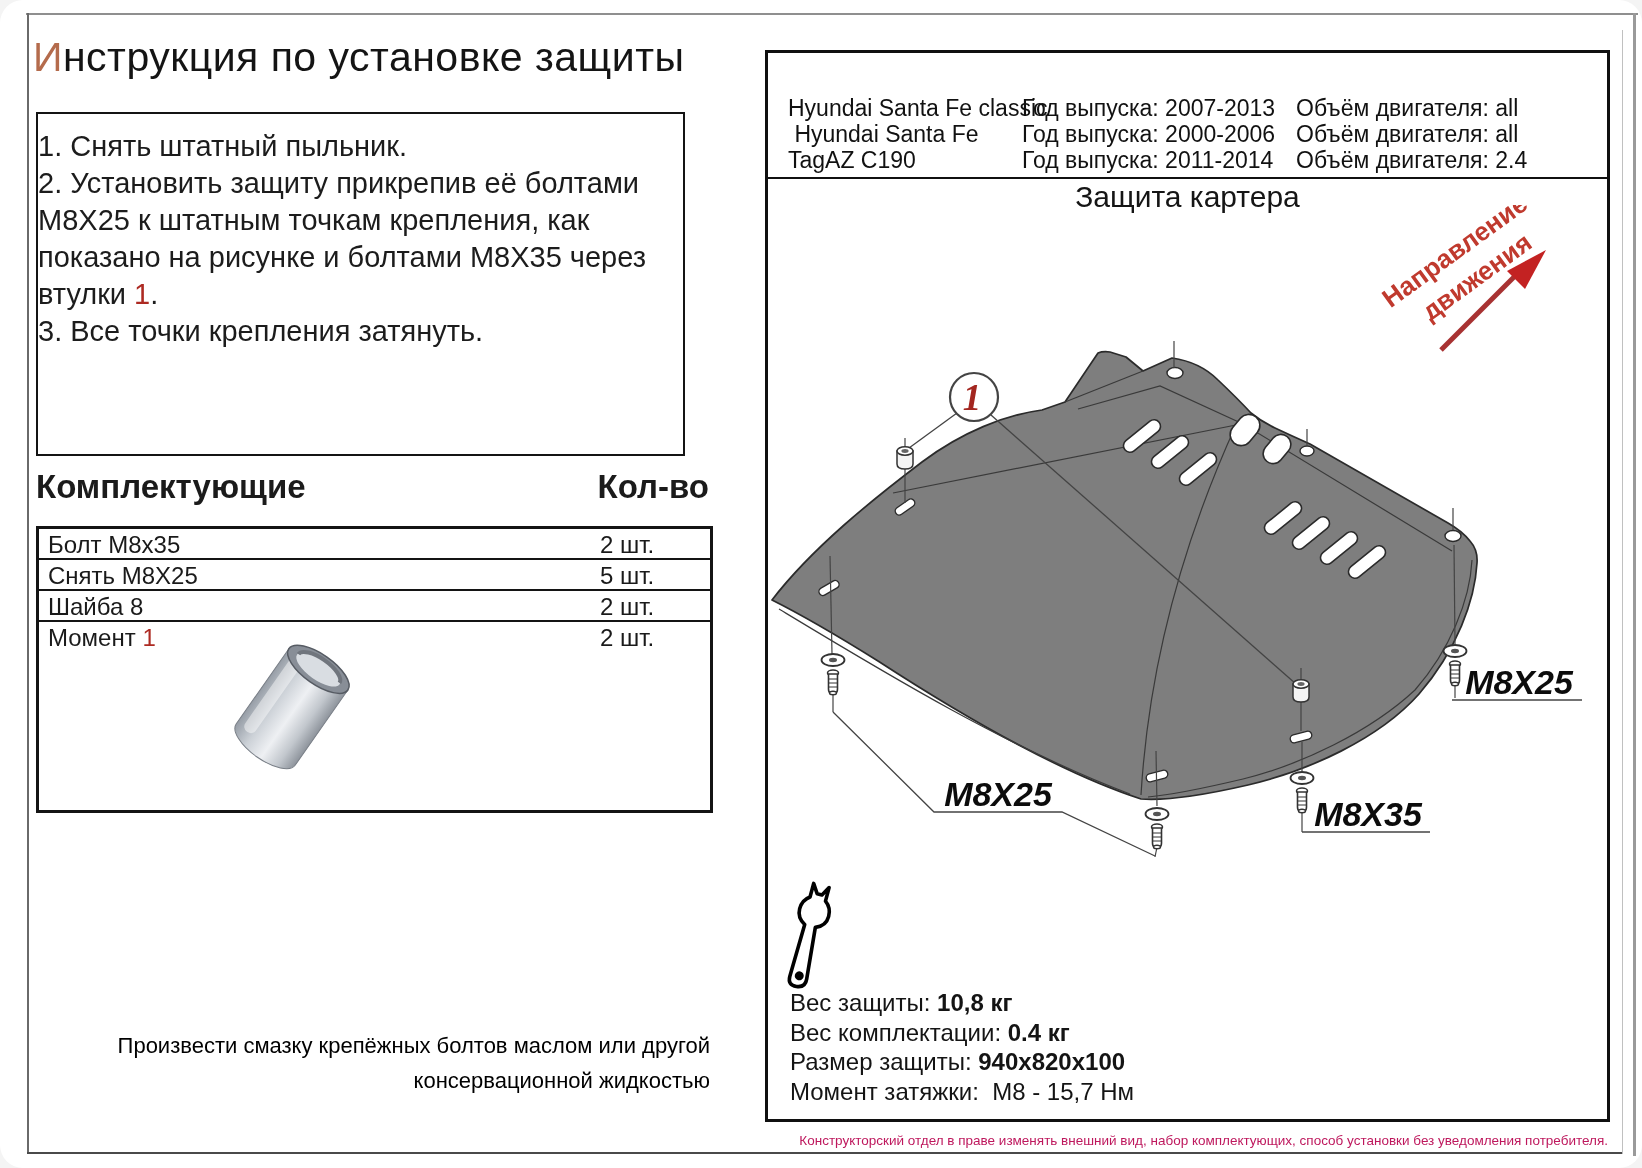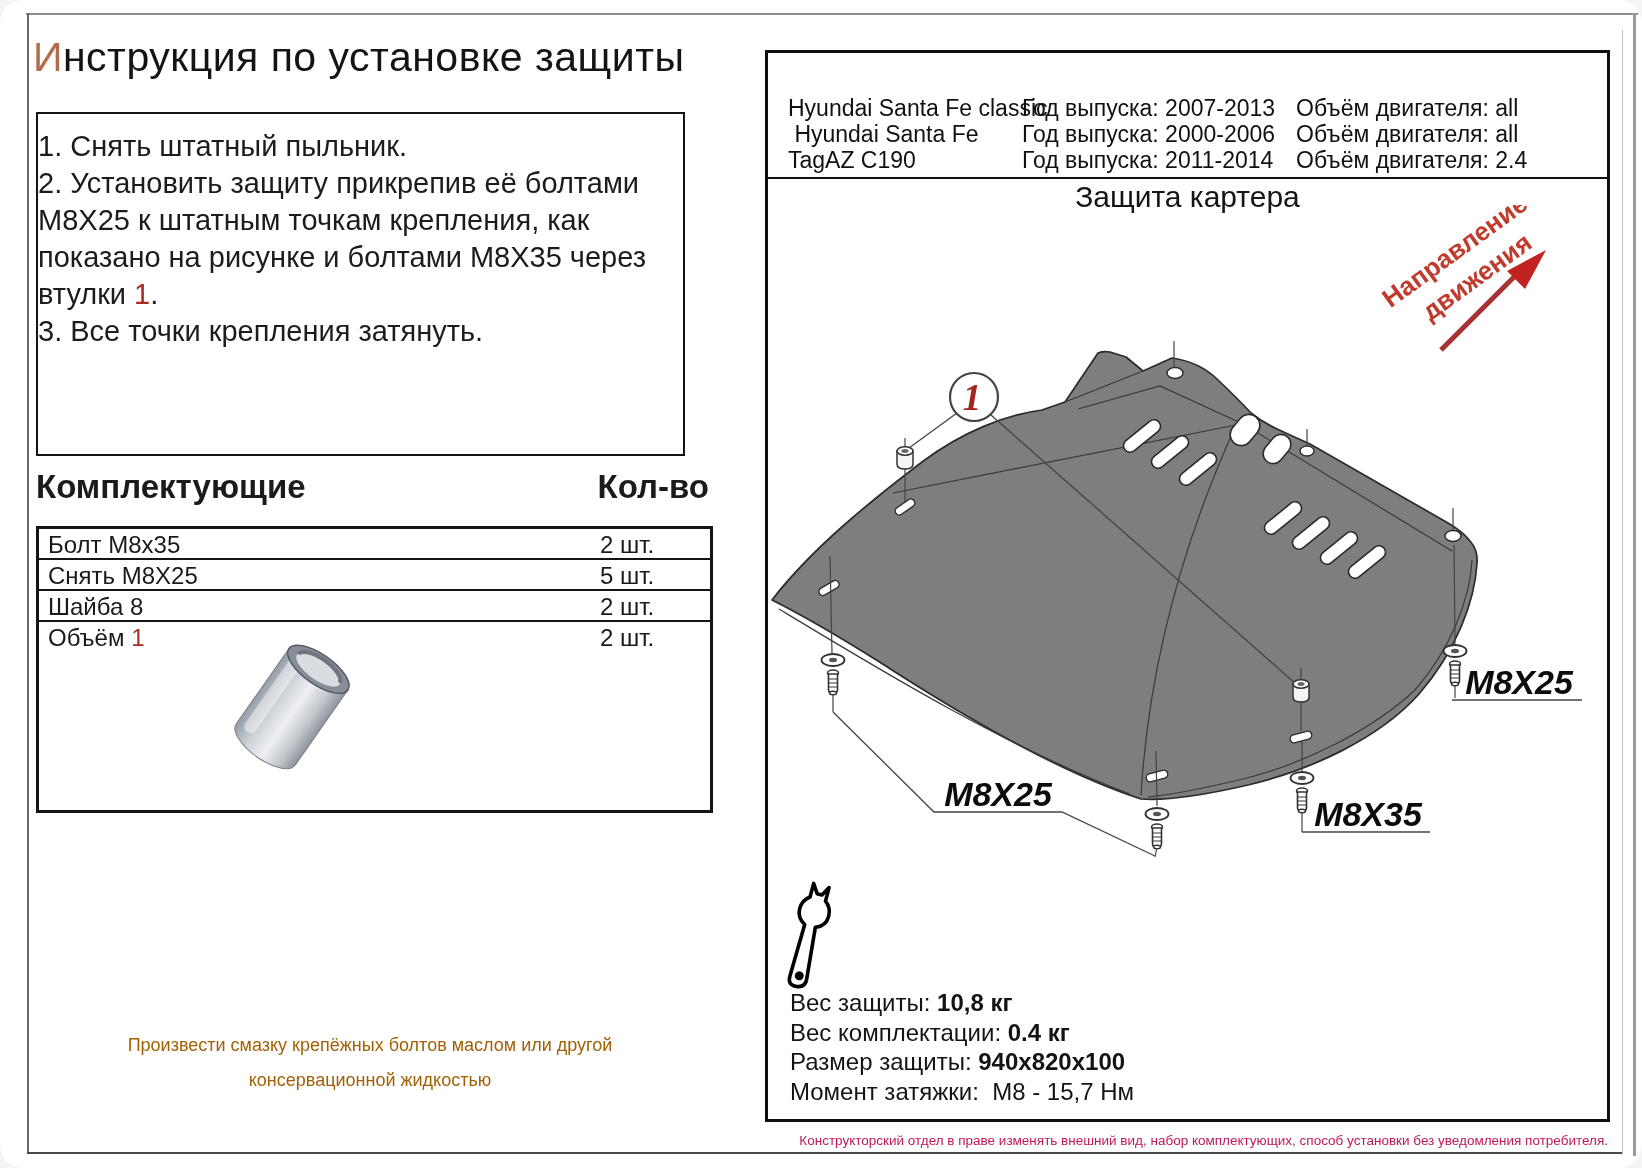--- a/index.html
+++ b/index.html
@@ -21,21 +21,21 @@
   .red{color:#ad2a22;}
   .comp-head{left:36px;top:468px;width:677px;height:44px;}
   .comp-title{position:absolute;left:0;top:0;font-size:33px;font-weight:bold;color:#1b1b1b;}
   .qty-title{position:absolute;right:4px;top:0;font-size:33px;font-weight:bold;color:#1b1b1b;}
   .comp-table{left:36px;top:526px;width:677px;height:287px;border:3px solid #141414;box-sizing:border-box;
               display:flex;flex-direction:column;}
   .comp-row{position:relative;flex:0 0 29px;border-bottom:2.5px solid #141414;font-size:24px;}
   .comp-row.last{flex:1 1 auto;border-bottom:none;}
   .comp-row .nm{position:absolute;left:9px;top:2px;white-space:pre;}
   .comp-row .qt{position:absolute;left:561px;top:2px;}
-  .note-red{left:30px;top:1028px;width:680px;text-align:center;font-size:18px;line-height:35px;color:#a16207;}
+  .note-red{left:30px;top:1028px;width:680px;text-align:right;font-size:22px;line-height:35px;color:#000000;}
 
   
   .panel{left:765px;top:50px;width:845px;height:1072px;border:3px solid #101010;box-sizing:border-box;}
   .panel-divider{left:765px;top:177px;width:845px;height:0;border-top:2.5px solid #101010;}
   .code{left:765px;top:54px;width:845px;text-align:center;font-size:36px;font-weight:bold;color:#111;}
   .veh-row{position:absolute;height:26px;font-size:23px;color:#111;white-space:pre;}
   .veh-model{left:788px;}
   .veh-years{left:1022px;}
   .veh-engine{left:1296px;}
   .vr1{top:95px;} .vr2{top:121px;} .vr3{top:147px;}
@@ -84,21 +84,21 @@
     </div>
     <div class="comp-row">
       <span class="nm">Снять М8Х25</span>
       <span class="qt">5 шт.</span>
     </div>
     <div class="comp-row">
       <span class="nm">Шайба 8</span>
       <span class="qt">2 шт.</span>
     </div>
     <div class="comp-row last">
-      <span class="nm"><span>Объём </span><span class="red">1</span></span>
+      <span class="nm"><span>Момент </span><span class="red">1</span></span>
       <span class="qt">2 шт.</span>
     </div>
   </div>
 
   <svg class="abs" style="left:210px;top:623px;" width="165" height="165" viewBox="0 0 165 165">
     <defs>
       <linearGradient id="cylGrad" x1="0" y1="0" x2="1" y2="0">
         <stop offset="0" stop-color="#969da6"></stop>
         <stop offset="0.28" stop-color="#ccd1d7"></stop>
         <stop offset="0.55" stop-color="#eef0f3"></stop>

